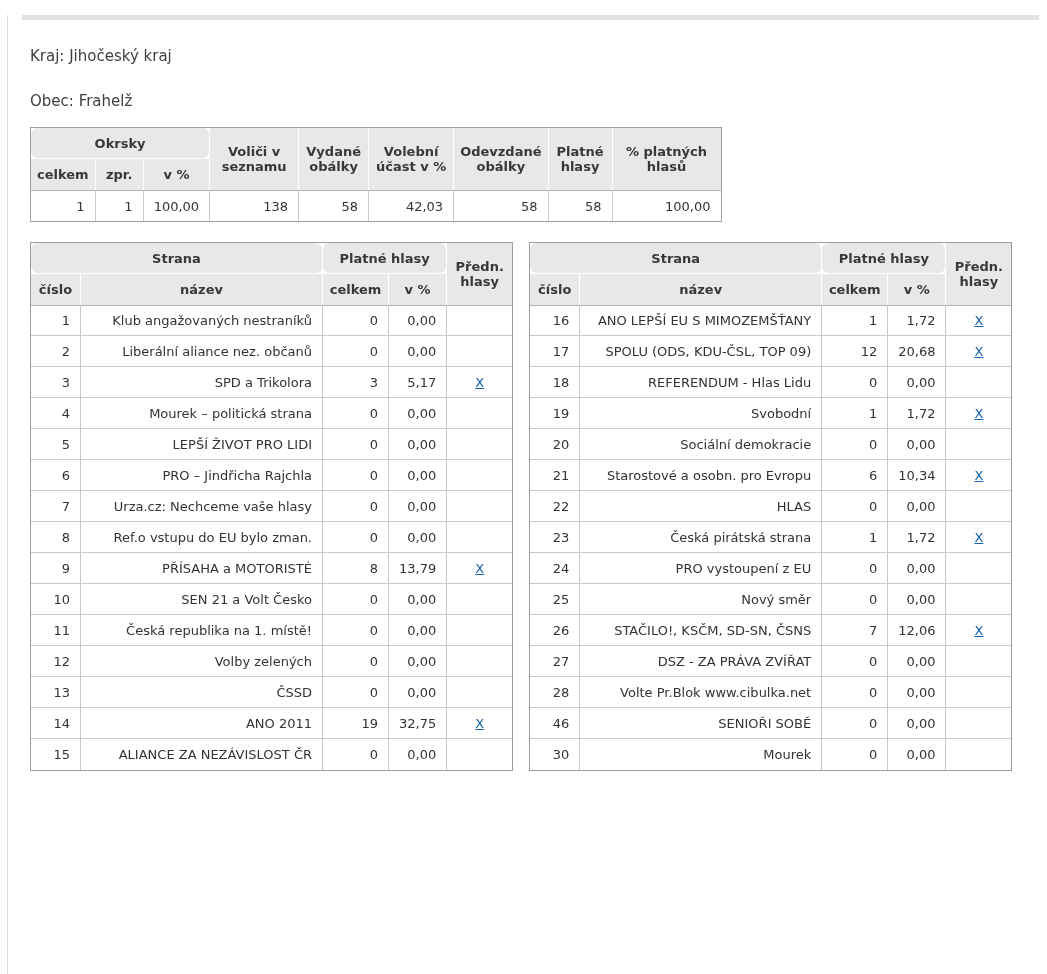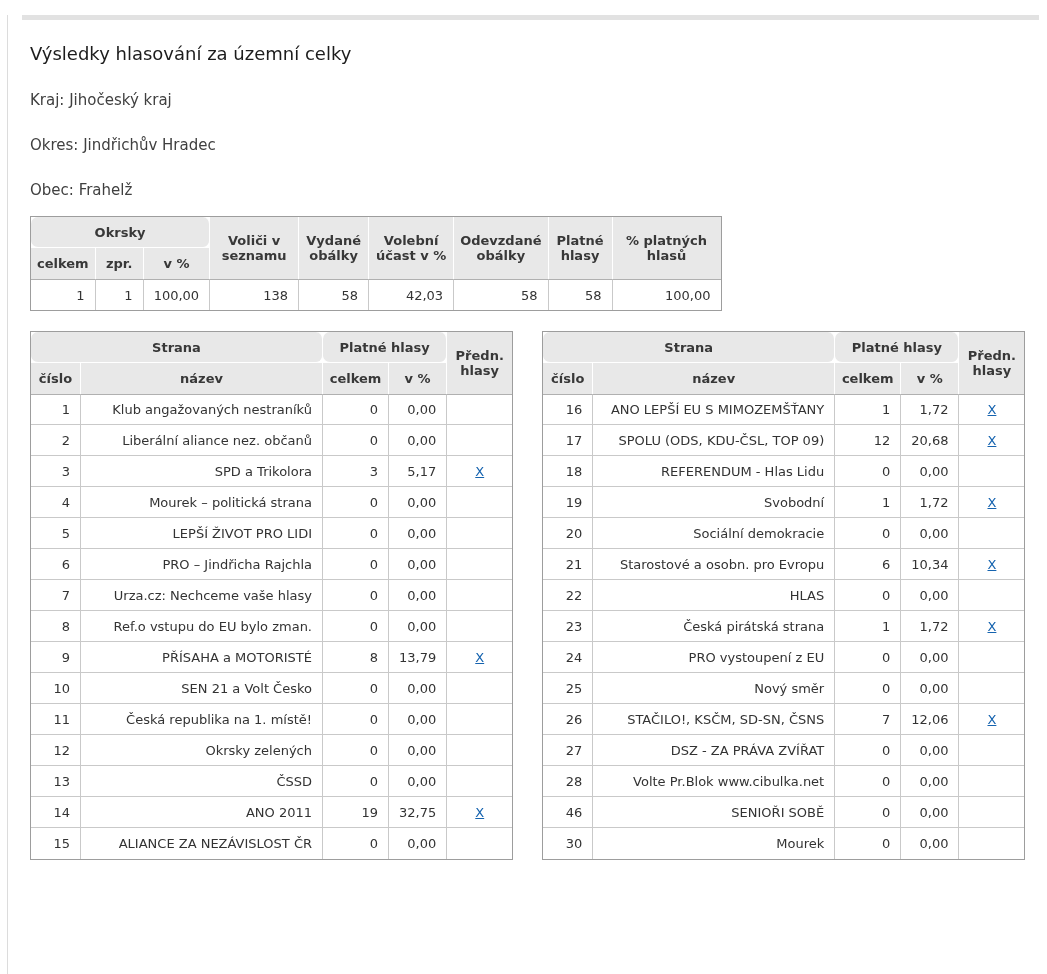--- a/index.html
+++ b/index.html
@@ -86,37 +86,35 @@
   td.pref { text-align: center; }
   td.pref a {
     color: #1563af;
     text-decoration: underline;
     cursor: pointer;
   }
   .summary-wrap { margin-top: 17px; }
   .party-wrap {
     margin-top: 20px;
     display: flex;
-    gap: 29px;
+    gap: 16px;
     align-items: flex-start;
   }
 </style>
 </head>
 <body>
 
 <div class="page">
   <div class="left-edge"></div>
 
 
   <div class="divider"></div>
 
-  <h2 class="section-title">Výsledky hlasování za územní celky</h2>
 
   <p class="region-line">Kraj: Jihočeský kraj</p>
-  <p class="region-line">Okres: Jindřichův Hradec</p>
   <p class="region-line">Obec: Frahelž</p>
 
   <div class="summary-wrap">
     <table class="res">
       <colgroup>
         <col style="width:64px">
           <col style="width:48px">
           <col style="width:58px">
         <col style="width:89px">
           <col style="width:70px">
@@ -252,21 +250,21 @@
           </tr>
           <tr>
             <td class="num">11</td>
             <td class="name">Česká republika na 1. místě!</td>
             <td class="num">0</td>
             <td class="num">0,00</td>
             <td class="pref"></td>
           </tr>
           <tr>
             <td class="num">12</td>
-            <td class="name">Okrsky zelených</td>
+            <td class="name">Volby zelených</td>
             <td class="num">0</td>
             <td class="num">0,00</td>
             <td class="pref"></td>
           </tr>
           <tr>
             <td class="num">13</td>
             <td class="name">ČSSD</td>
             <td class="num">0</td>
             <td class="num">0,00</td>
             <td class="pref"></td>

